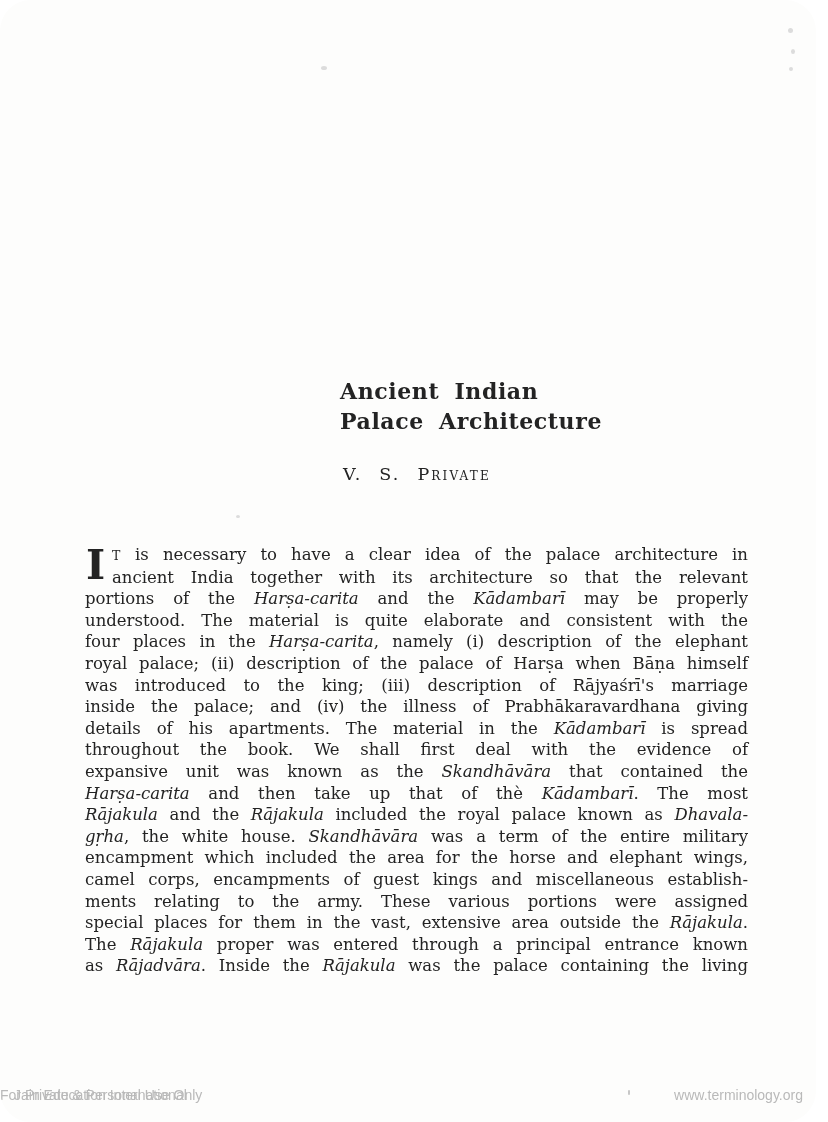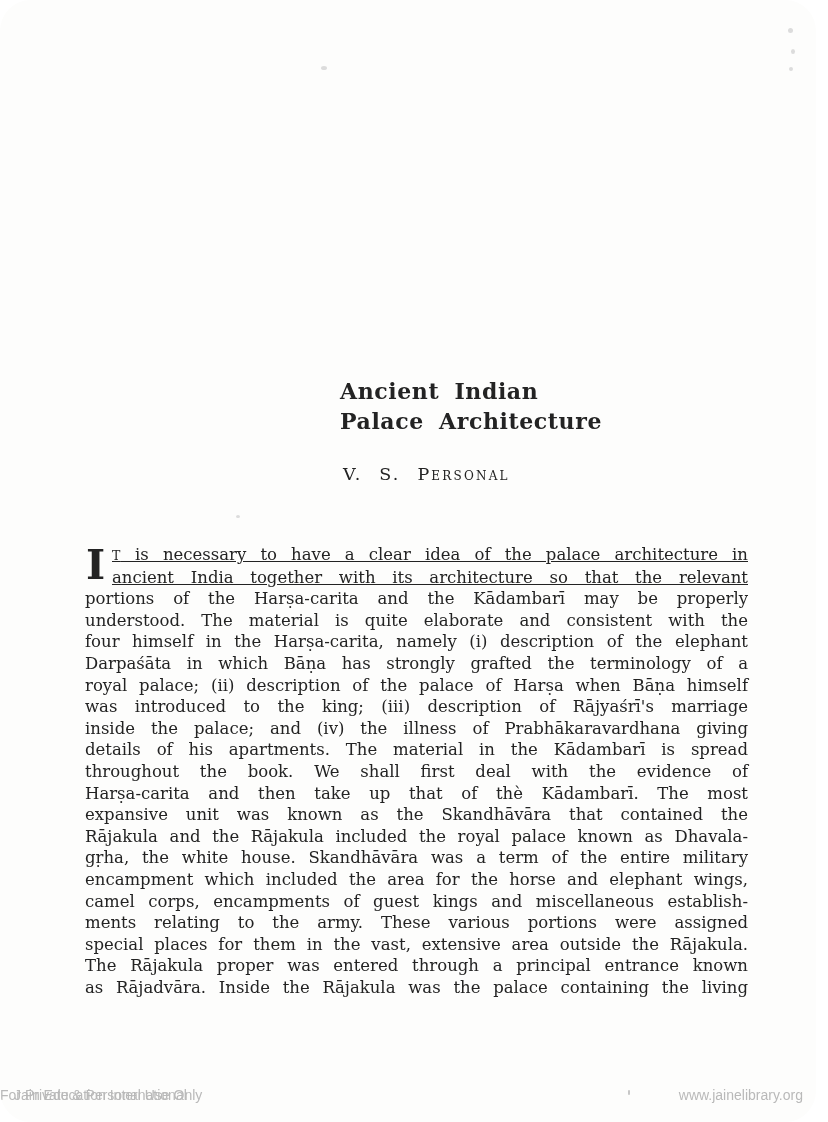--- a/index.html
+++ b/index.html
@@ -20,26 +20,26 @@
   .author{
     position:absolute;left:343px;top:464px;
     font-size:17.5px;font-variant:small-caps;
     letter-spacing:2.2px;word-spacing:9px;
   }
   .bodytext{
     position:absolute;left:85px;top:544px;width:663px;
     font-size:16.5px;line-height:21.6px;
   }
   .line{text-align:justify;text-align-last:justify;white-space:normal;}
-  .line.indent{padding-left:27px;text-decoration:underline;}
+  .line.indent{padding-left:27px;}
   .dropcap{
     position:absolute;left:1px;top:2px;
     font-size:41px;line-height:38px;font-weight:600;
   }
-  .it{}
+  .it{font-style:italic;}
   .sc{font-size:12.5px;letter-spacing:.5px;}
   .footer{
     position:absolute;left:0;right:0;top:1087px;height:20px;
     font-family:"Liberation Sans",sans-serif;
     font-size:14px;color:var(--footer,#b9b9b9);
   }
   .footer .fl{position:absolute;left:14px;top:0;}
   .footer .fc{position:absolute;left:0;right:0;top:0;text-align:left;}
   .footer .fr{position:absolute;right:13px;top:0;}
   .speck{position:absolute;background:#dcdcdc;border-radius:50%;}
@@ -47,53 +47,52 @@
 </head>
 <body>
 
 <div class="page">
 
   <div class="title">
     <div>Ancient Indian</div>
     <div>Palace Architecture</div>
   </div>
 
-  <div class="author">V. S. Personal</div>
+  <div class="author">V. S. Private</div>
 
   <div class="bodytext">
     <span class="dropcap">I</span>
     <div id="lines">
         <div class="line indent"><span class="sc">T</span><span> is necessary to have a clear idea of the palace architecture in</span></div>
         <div class="line indent"><span>ancient India together with its architecture so that the relevant</span></div>
         <div class="line"><span>portions of the </span><span class="it">Harṣa-carita</span><span> and the </span><span class="it">Kādambarī</span><span> may be properly</span></div>
         <div class="line"><span>understood. The material is quite elaborate and consistent with the</span></div>
-        <div class="line"><span>four himself in the </span><span class="it">Harṣa-carita</span><span>, namely (i) description of the elephant</span></div>
-        <div class="line"><span>Darpaśāta in which Bāṇa has strongly grafted the terminology of a</span></div>
+        <div class="line"><span>four places in the </span><span class="it">Harṣa-carita</span><span>, namely (i) description of the elephant</span></div>
         <div class="line"><span>royal palace; (ii) description of the palace of Harṣa when Bāṇa himself</span></div>
         <div class="line"><span>was introduced to the king; (iii) description of Rājyaśrī's marriage</span></div>
         <div class="line"><span>inside the palace; and (iv) the illness of Prabhākaravardhana giving</span></div>
         <div class="line"><span>details of his apartments. The material in the </span><span class="it">Kādambarī</span><span> is spread</span></div>
         <div class="line"><span>throughout the book. We shall first deal with the evidence of</span></div>
+        <div class="line"><span>expansive unit was known as the </span><span class="it">Skandhāvāra</span><span> that contained the</span></div>
         <div class="line"><span class="it">Harṣa-carita</span><span> and then take up that of thè </span><span class="it">Kādambarī</span><span>. The most</span></div>
-        <div class="line"><span>expansive unit was known as the </span><span class="it">Skandhāvāra</span><span> that contained the</span></div>
         <div class="line"><span class="it">Rājakula</span><span> and the </span><span class="it">Rājakula</span><span> included the royal palace known as </span><span class="it">Dhavala-</span></div>
         <div class="line"><span class="it">gṛha</span><span>, the white house. </span><span class="it">Skandhāvāra</span><span> was a term of the entire military</span></div>
         <div class="line"><span>encampment which included the area for the horse and elephant wings,</span></div>
         <div class="line"><span>camel corps, encampments of guest kings and miscellaneous establish-</span></div>
         <div class="line"><span>ments relating to the army. These various portions were assigned</span></div>
         <div class="line"><span>special places for them in the vast, extensive area outside the </span><span class="it">Rājakula</span><span>.</span></div>
         <div class="line"><span>The </span><span class="it">Rājakula</span><span> proper was entered through a principal entrance known</span></div>
         <div class="line"><span>as </span><span class="it">Rājadvāra</span><span>. Inside the </span><span class="it">Rājakula</span><span> was the palace containing the living</span></div>
       </div>
   </div>
 
   <div class="footer">
     <span class="fl">Jain Education International</span>
     <span class="fc">For Private &amp; Personal Use Only</span>
-    <span class="fr">www.jainelibrary.org</span>
+    <span class="fr">www.terminology.org</span>
   </div>
 
   <div class="speck" style="left:321px;top:66px;width:6px;height:4px;"></div>
   <div class="speck" style="left:788px;top:28px;width:5px;height:5px;"></div>
   <div class="speck" style="left:791px;top:49px;width:4px;height:5px;"></div>
   <div class="speck" style="left:789px;top:67px;width:4px;height:4px;"></div>
   <div class="speck" style="left:236px;top:515px;width:4px;height:3px;"></div>
   <div class="speck" style="left:628px;top:1090px;width:2px;height:5px;background:#c7c7c7;border-radius:1px;"></div>
 
 </div>

